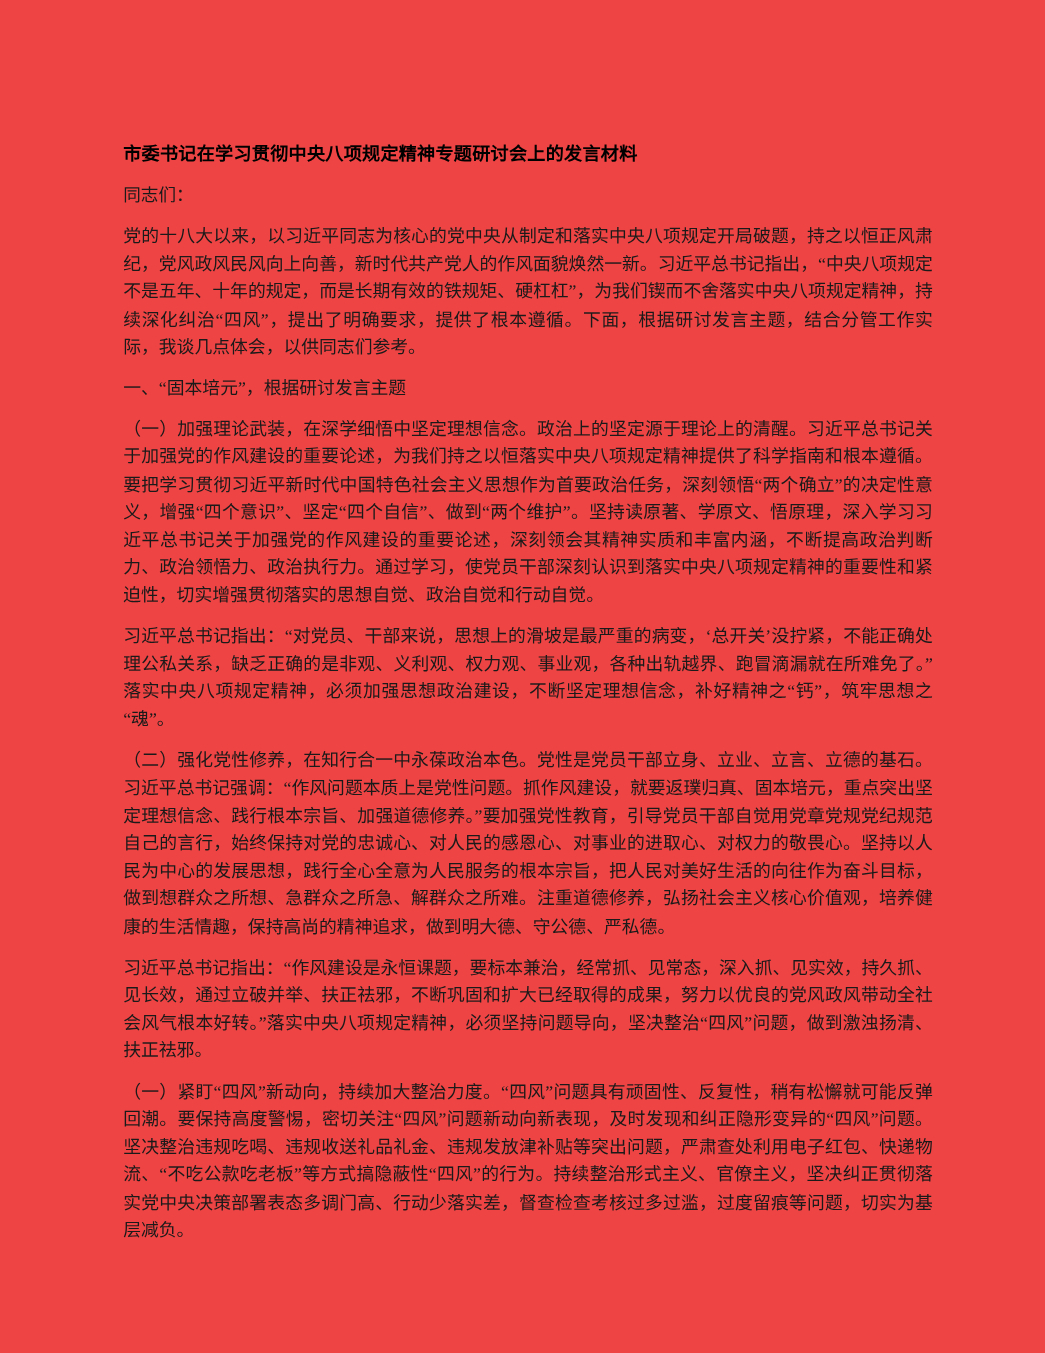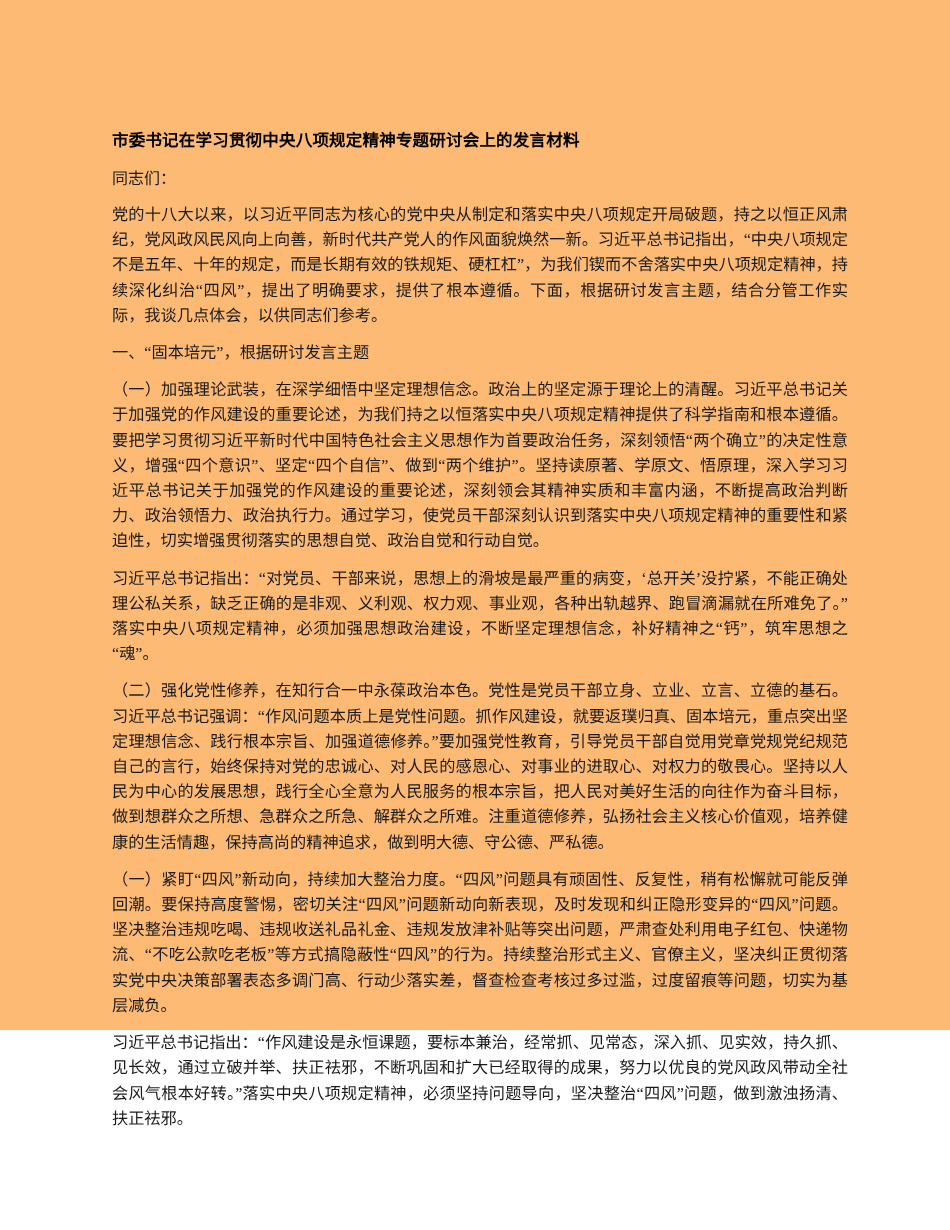--- a/index.html
+++ b/index.html
@@ -11,23 +11,23 @@
   body {
     width: 950px;
     height: 1230px;
     overflow: hidden;
     font-family: "Liberation Serif", "DejaVu Serif", serif;
     color: #1a1a1a;
   }
   .page {
     box-sizing: border-box;
     width: 950px;
-    height: 1030px;
+    height: 1230px;
     padding: 128px 102px 0 112px;
-    background: #fdba74;
+    background: #ef4444;
   }
   .doc-title {
     font-family: "Liberation Sans", "DejaVu Sans", sans-serif;
     font-weight: bold;
     font-size: 16.5px;
     line-height: 24px;
     color: #000000;
     margin: 0 0 14px 0;
     letter-spacing: 0.2px;
   }
@@ -65,17 +65,17 @@
   <h1 class="doc-title">市委书记在学习贯彻中央八项规定精神专题研讨会上的发言材料</h1>
 
   <p class="salutation">同志们：</p>
 
   <div id="body-blocks">
       <p class="para">党的十八大以来，以习近平同志为核心的党中央从制定和落实中央八项规定开局破题，持之以恒正风肃纪，党风政风民风向上向善，新时代共产党人的作风面貌焕然一新。习近平总书记指出，“中央八项规定不是五年、十年的规定，而是长期有效的铁规矩、硬杠杠”，为我们锲而不舍落实中央八项规定精神，持续深化纠治“四风”，提出了明确要求，提供了根本遵循。下面，根据研讨发言主题，结合分管工作实际，我谈几点体会，以供同志们参考。</p>
       <p class="heading">一、“固本培元”，根据研讨发言主题</p>
       <p class="para">（一）加强理论武装，在深学细悟中坚定理想信念。政治上的坚定源于理论上的清醒。习近平总书记关于加强党的作风建设的重要论述，为我们持之以恒落实中央八项规定精神提供了科学指南和根本遵循。要把学习贯彻习近平新时代中国特色社会主义思想作为首要政治任务，深刻领悟“两个确立”的决定性意义，增强“四个意识”、坚定“四个自信”、做到“两个维护”。坚持读原著、学原文、悟原理，深入学习习近平总书记关于加强党的作风建设的重要论述，深刻领会其精神实质和丰富内涵，不断提高政治判断力、政治领悟力、政治执行力。通过学习，使党员干部深刻认识到落实中央八项规定精神的重要性和紧迫性，切实增强贯彻落实的思想自觉、政治自觉和行动自觉。</p>
       <p class="para">习近平总书记指出：“对党员、干部来说，思想上的滑坡是最严重的病变，‘总开关’没拧紧，不能正确处理公私关系，缺乏正确的是非观、义利观、权力观、事业观，各种出轨越界、跑冒滴漏就在所难免了。”落实中央八项规定精神，必须加强思想政治建设，不断坚定理想信念，补好精神之“钙”，筑牢思想之“魂”。</p>
       <p class="para">（二）强化党性修养，在知行合一中永葆政治本色。党性是党员干部立身、立业、立言、立德的基石。习近平总书记强调：“作风问题本质上是党性问题。抓作风建设，就要返璞归真、固本培元，重点突出坚定理想信念、践行根本宗旨、加强道德修养。”要加强党性教育，引导党员干部自觉用党章党规党纪规范自己的言行，始终保持对党的忠诚心、对人民的感恩心、对事业的进取心、对权力的敬畏心。坚持以人民为中心的发展思想，践行全心全意为人民服务的根本宗旨，把人民对美好生活的向往作为奋斗目标，做到想群众之所想、急群众之所急、解群众之所难。注重道德修养，弘扬社会主义核心价值观，培养健康的生活情趣，保持高尚的精神追求，做到明大德、守公德、严私德。</p>
+      <p class="para">习近平总书记指出：“作风建设是永恒课题，要标本兼治，经常抓、见常态，深入抓、见实效，持久抓、见长效，通过立破并举、扶正祛邪，不断巩固和扩大已经取得的成果，努力以优良的党风政风带动全社会风气根本好转。”落实中央八项规定精神，必须坚持问题导向，坚决整治“四风”问题，做到激浊扬清、扶正祛邪。</p>
       <p class="para">（一）紧盯“四风”新动向，持续加大整治力度。“四风”问题具有顽固性、反复性，稍有松懈就可能反弹回潮。要保持高度警惕，密切关注“四风”问题新动向新表现，及时发现和纠正隐形变异的“四风”问题。坚决整治违规吃喝、违规收送礼品礼金、违规发放津补贴等突出问题，严肃查处利用电子红包、快递物流、“不吃公款吃老板”等方式搞隐蔽性“四风”的行为。持续整治形式主义、官僚主义，坚决纠正贯彻落实党中央决策部署表态多调门高、行动少落实差，督查检查考核过多过滥，过度留痕等问题，切实为基层减负。</p>
-      <p class="para">习近平总书记指出：“作风建设是永恒课题，要标本兼治，经常抓、见常态，深入抓、见实效，持久抓、见长效，通过立破并举、扶正祛邪，不断巩固和扩大已经取得的成果，努力以优良的党风政风带动全社会风气根本好转。”落实中央八项规定精神，必须坚持问题导向，坚决整治“四风”问题，做到激浊扬清、扶正祛邪。</p>
     </div>
 
 </div>
 
 </body></html>

